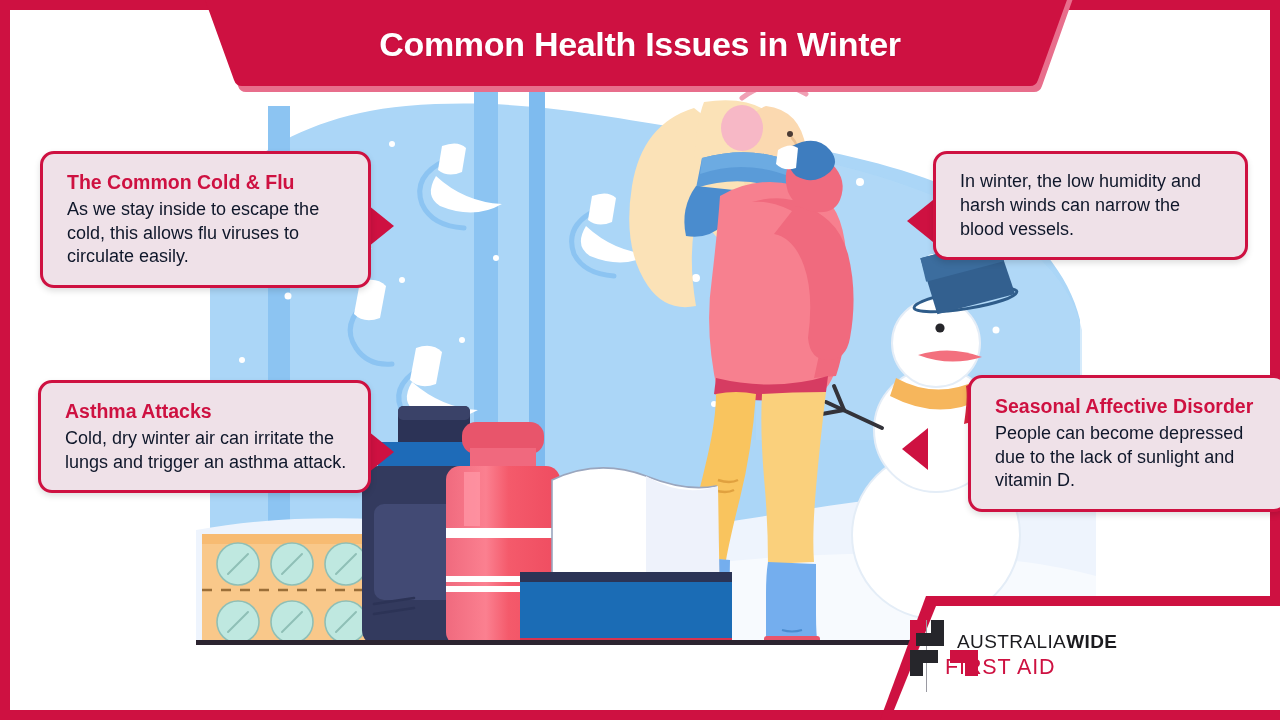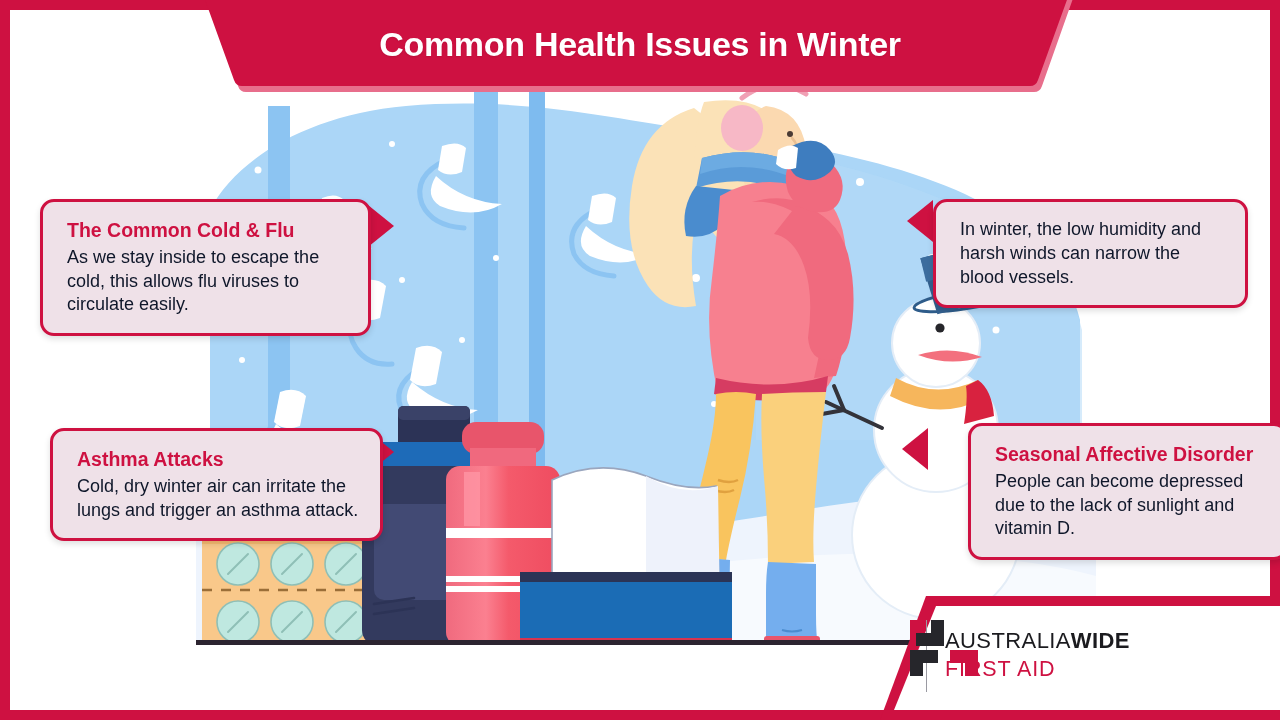--- a/index.html
+++ b/index.html
@@ -58,21 +58,20 @@
 
   
   .callout {
     position: absolute;
     background: #EFE1E8;
     border: 3px solid #CE1141;
     border-radius: 14px;
     box-shadow: 0 3px 6px rgba(0,0,0,0.13);
     z-index: 30;
     padding: 16px 20px 16px 24px;
-    margin-top: 48px;
   }
   .callout .c-title {
     color: #CE1141;
     font-weight: bold;
     font-size: 19.5px;
     line-height: 1.28;
     margin-bottom: 3px;
   }
   .callout .c-body {
     color: #0f172a;
@@ -92,21 +91,21 @@
   }
   .arrow-left {
     border-top: 21px solid transparent;
     border-bottom: 21px solid transparent;
     border-right: 26px solid #CE1141;
   }
 
   
   #box-cold  { left: 40px;  top: 151px; width: 331px; }
   #arrow-cold{ left: 368px; top: 205px; }
-  #box-asthma{ left: 50px;  top: 380px; width: 333px; }
+  #box-asthma{ left: 38px;  top: 380px; width: 333px; }
   #arrow-asthma{ left: 368px; top: 431px; }
   #box-heart { left: 933px; top: 151px; width: 315px; }
   #arrow-heart{ left: 907px; top: 200px; }
   #box-sad   { left: 968px; top: 375px; width: 320px; }
   #arrow-sad { left: 902px; top: 428px; }
 
   
   .logo-banner {
     position: absolute;
     left: 880px; top: 588px;
@@ -121,21 +120,21 @@
     display: flex; align-items: center;
   }
   .logo-mark { width: 68px; height: 64px; flex: none; }
   .logo-divider {
     width: 1px; height: 72px;
     background: #9a9aa2;
     margin: 0 18px 0 16px;
     flex: none;
   }
   .logo-words { display: flex; flex-direction: column; justify-content: center; }
-  .logo-line1 { font-size: 22px; letter-spacing: 0.4px; color: #1b1b1f; line-height: 1.12; white-space: nowrap; }
+  .logo-line1 { font-size: 19px; letter-spacing: 0.4px; color: #1b1b1f; line-height: 1.12; white-space: nowrap; padding-left: 12px; }
   .logo-line1 b { font-weight: bold; }
   .logo-line1 span.thin { font-weight: 400; }
   .logo-line2 { font-size: 21.5px; letter-spacing: 0.9px; color: #CE1141; line-height: 1.2; margin-top: 3px; white-space: nowrap; }
 </style>
 </head>
 <body>
 
 <div id="stage">
 
   <div class="frame-outer"></div>

